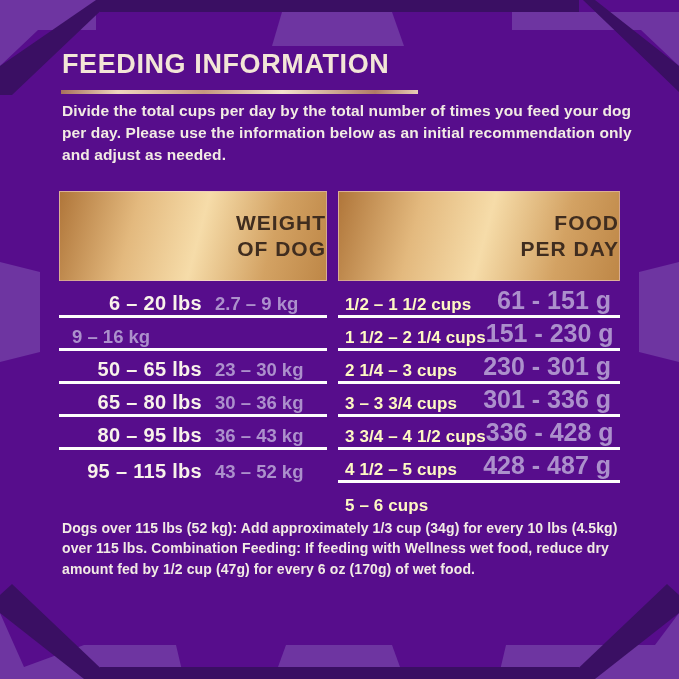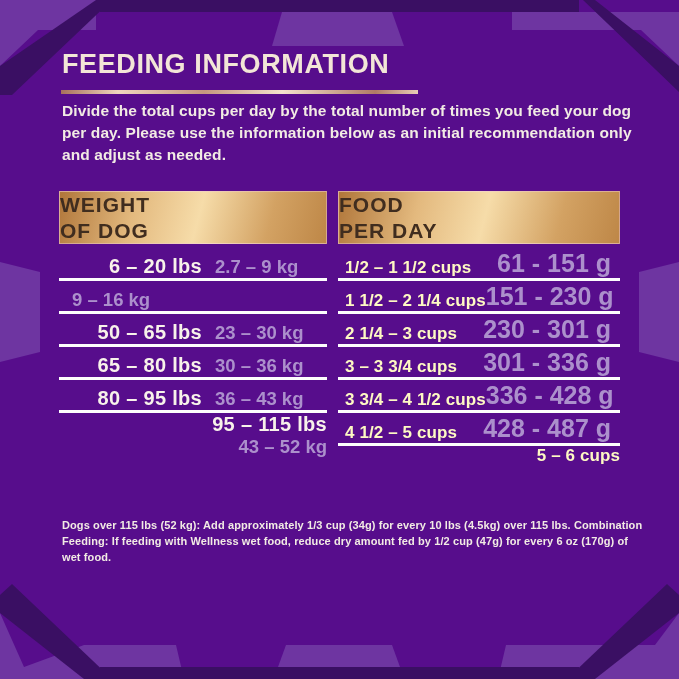--- a/index.html
+++ b/index.html
@@ -23,41 +23,41 @@
   .intro{
     position:absolute;left:62px;top:100px;width:580px;margin:0;
     font-size:15.5px;font-weight:bold;line-height:1.43;letter-spacing:.1px;
     color:#F2EBE4;
   }
 
   .table{position:absolute;left:59px;top:191px;display:flex;gap:11px;}
   .col-weight{width:268px;}
   .col-food{width:282px;}
   .gold-header{
-    height:53px;box-sizing:border-box;
-    display:flex;flex-direction:column;align-items:flex-start;justify-content:center;
+    height:90px;box-sizing:border-box;
+    display:flex;flex-direction:column;align-items:flex-end;justify-content:center;
     background:linear-gradient(105deg,#B0763A 0%,#E3B97E 28%,#F6DCA9 52%,#D3A263 78%,#BE8747 100%);
     border:1px solid rgba(243,210,222,.5);
     color:#402D1F;font-size:21px;font-weight:bold;line-height:26px;letter-spacing:1px;
     text-align:center;
   }
   .rows{margin-top:4px;}
   .row{
     height:33px;box-sizing:border-box;display:flex;align-items:flex-end;
     border-bottom:3px solid #FDFDFD;
   }
-  .row:last-child{border-bottom:none;flex-direction:column;}
+  .row:last-child{border-bottom:none;}
   .lbs{width:143px;text-align:right;font-size:20px;font-weight:bold;letter-spacing:.3px;color:#F8F2EA;white-space:nowrap;}
   .kg{padding-left:13px;font-size:18.5px;font-weight:bold;color:#AC90CC;white-space:nowrap;}
   .cups{padding-left:7px;font-size:17px;font-weight:bold;letter-spacing:.1px;color:#fef9c3;white-space:nowrap;}
   .grams{margin-left:auto;padding-right:9px;font-size:25px;font-weight:bold;color:#AC90CC;white-space:nowrap;}
 
   .footnote{
     position:absolute;left:62px;top:518px;width:582px;margin:0;
-    font-size:11px;line-height:1.45;letter-spacing:.1px;
+    font-size:14px;line-height:1.45;letter-spacing:.1px;
     color:#F2EBE4;font-weight:bold;
   }
 </style>
 </head>
 <body>
 
 <div class="stage">
 
   <svg class="bg" width="679" height="679" viewBox="0 0 679 679" aria-hidden="true">
     <rect width="679" height="679" fill="#570D8C"></rect>

